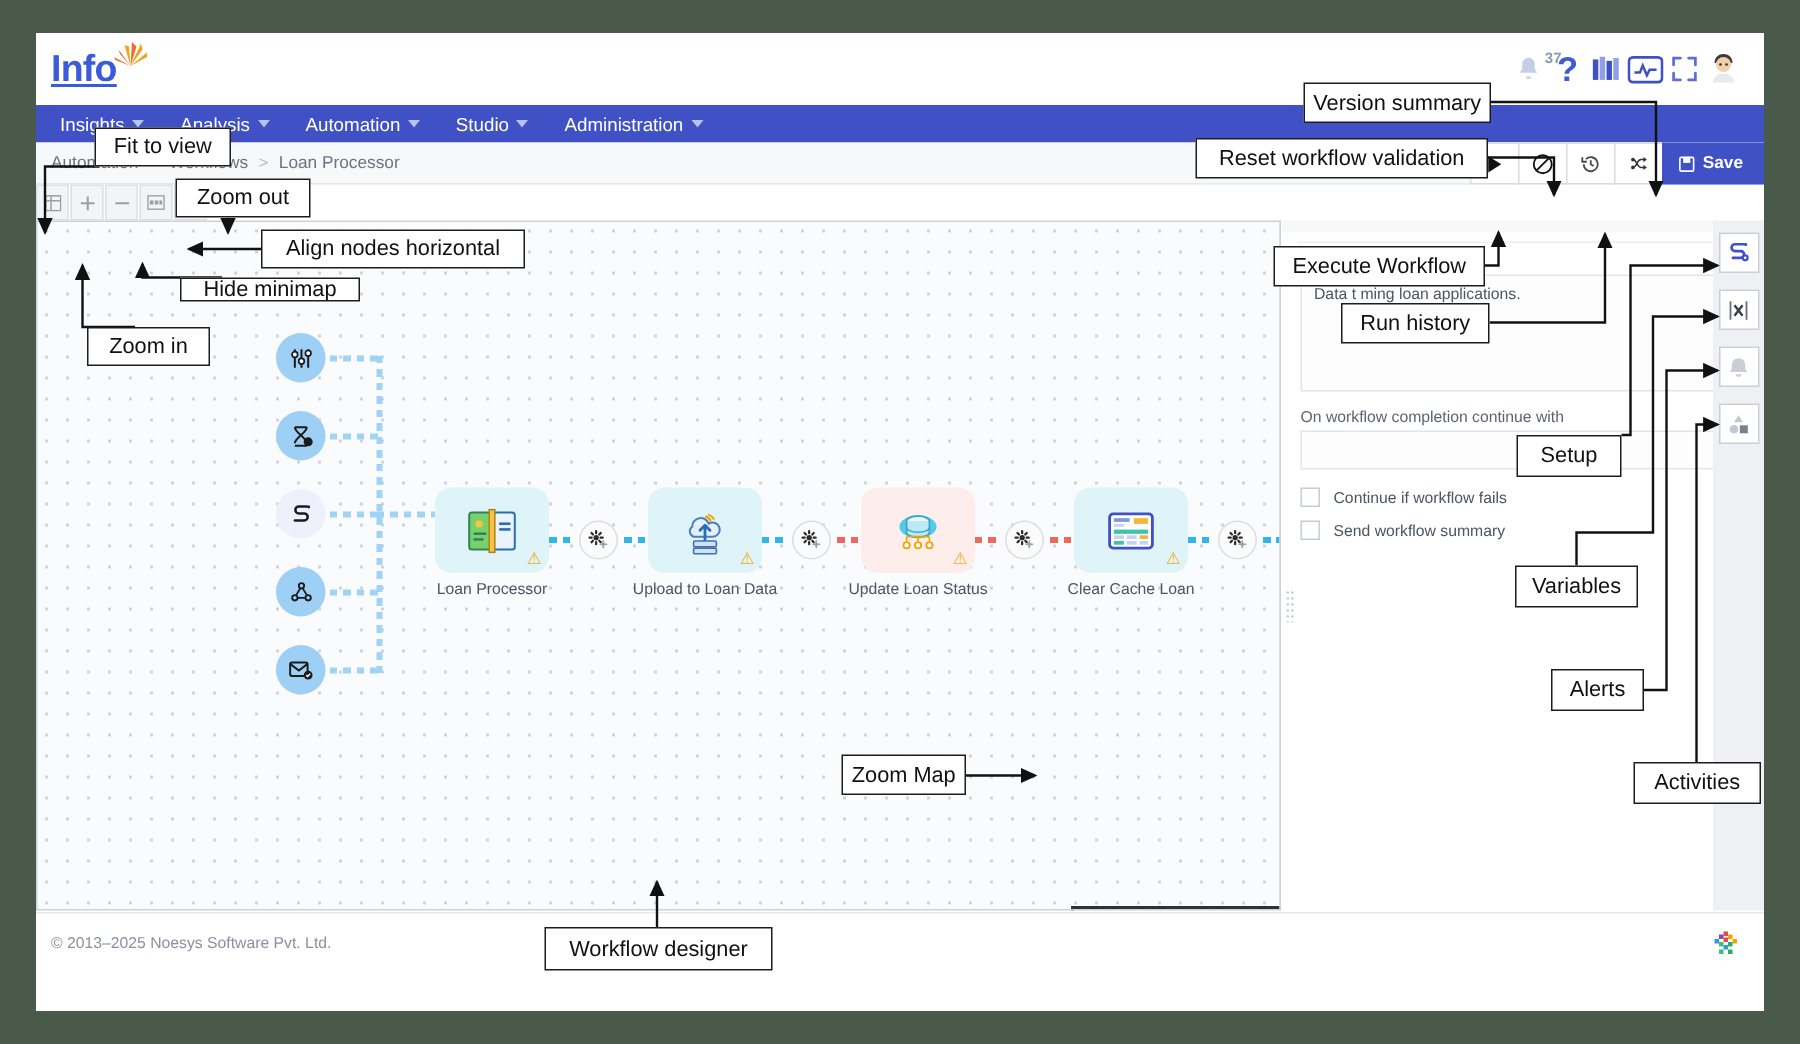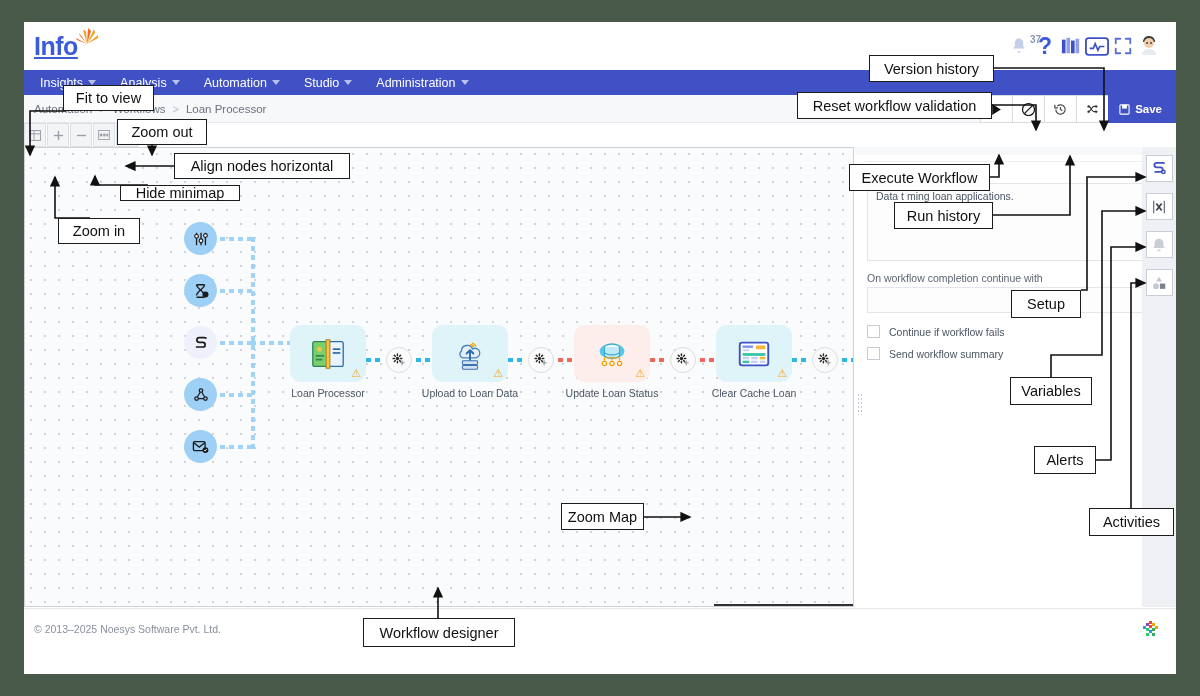--- a/index.html
+++ b/index.html
@@ -727,21 +727,21 @@
 
       <path d="M438 618 L438 588"></path>
     </g>
   </svg>
 
   <div class="anno" style="left:63px;top:85px;width:91px;height:26px">Fit to view</div>
   <div class="anno" style="left:117px;top:119px;width:90px;height:26px">Zoom out</div>
   <div class="anno" style="left:174px;top:153px;width:176px;height:26px">Align nodes horizontal</div>
   <div class="anno" style="left:120px;top:185px;width:120px;height:16px">Hide minimap</div>
   <div class="anno" style="left:58px;top:218px;width:82px;height:26px">Zoom in</div>
-  <div class="anno" style="left:869px;top:55px;width:125px;height:27px">Version history</div>
+  <div class="anno" style="left:869px;top:55px;width:125px;height:27px">Version summary</div>
   <div class="anno" style="left:797px;top:92px;width:195px;height:27px">Reset workflow validation</div>
   <div class="anno" style="left:849px;top:164px;width:141px;height:27px">Execute Workflow</div>
   <div class="anno" style="left:894px;top:202px;width:99px;height:27px">Run history</div>
   <div class="anno" style="left:1011px;top:290px;width:70px;height:28px">Setup</div>
   <div class="anno" style="left:1010px;top:377px;width:82px;height:28px">Variables</div>
   <div class="anno" style="left:1034px;top:446px;width:62px;height:28px">Alerts</div>
   <div class="anno" style="left:1089px;top:508px;width:85px;height:28px">Activities</div>
   <div class="anno" style="left:561px;top:503px;width:83px;height:27px">Zoom Map</div>
   <div class="anno" style="left:363px;top:618px;width:152px;height:29px">Workflow designer</div>
 </div>

